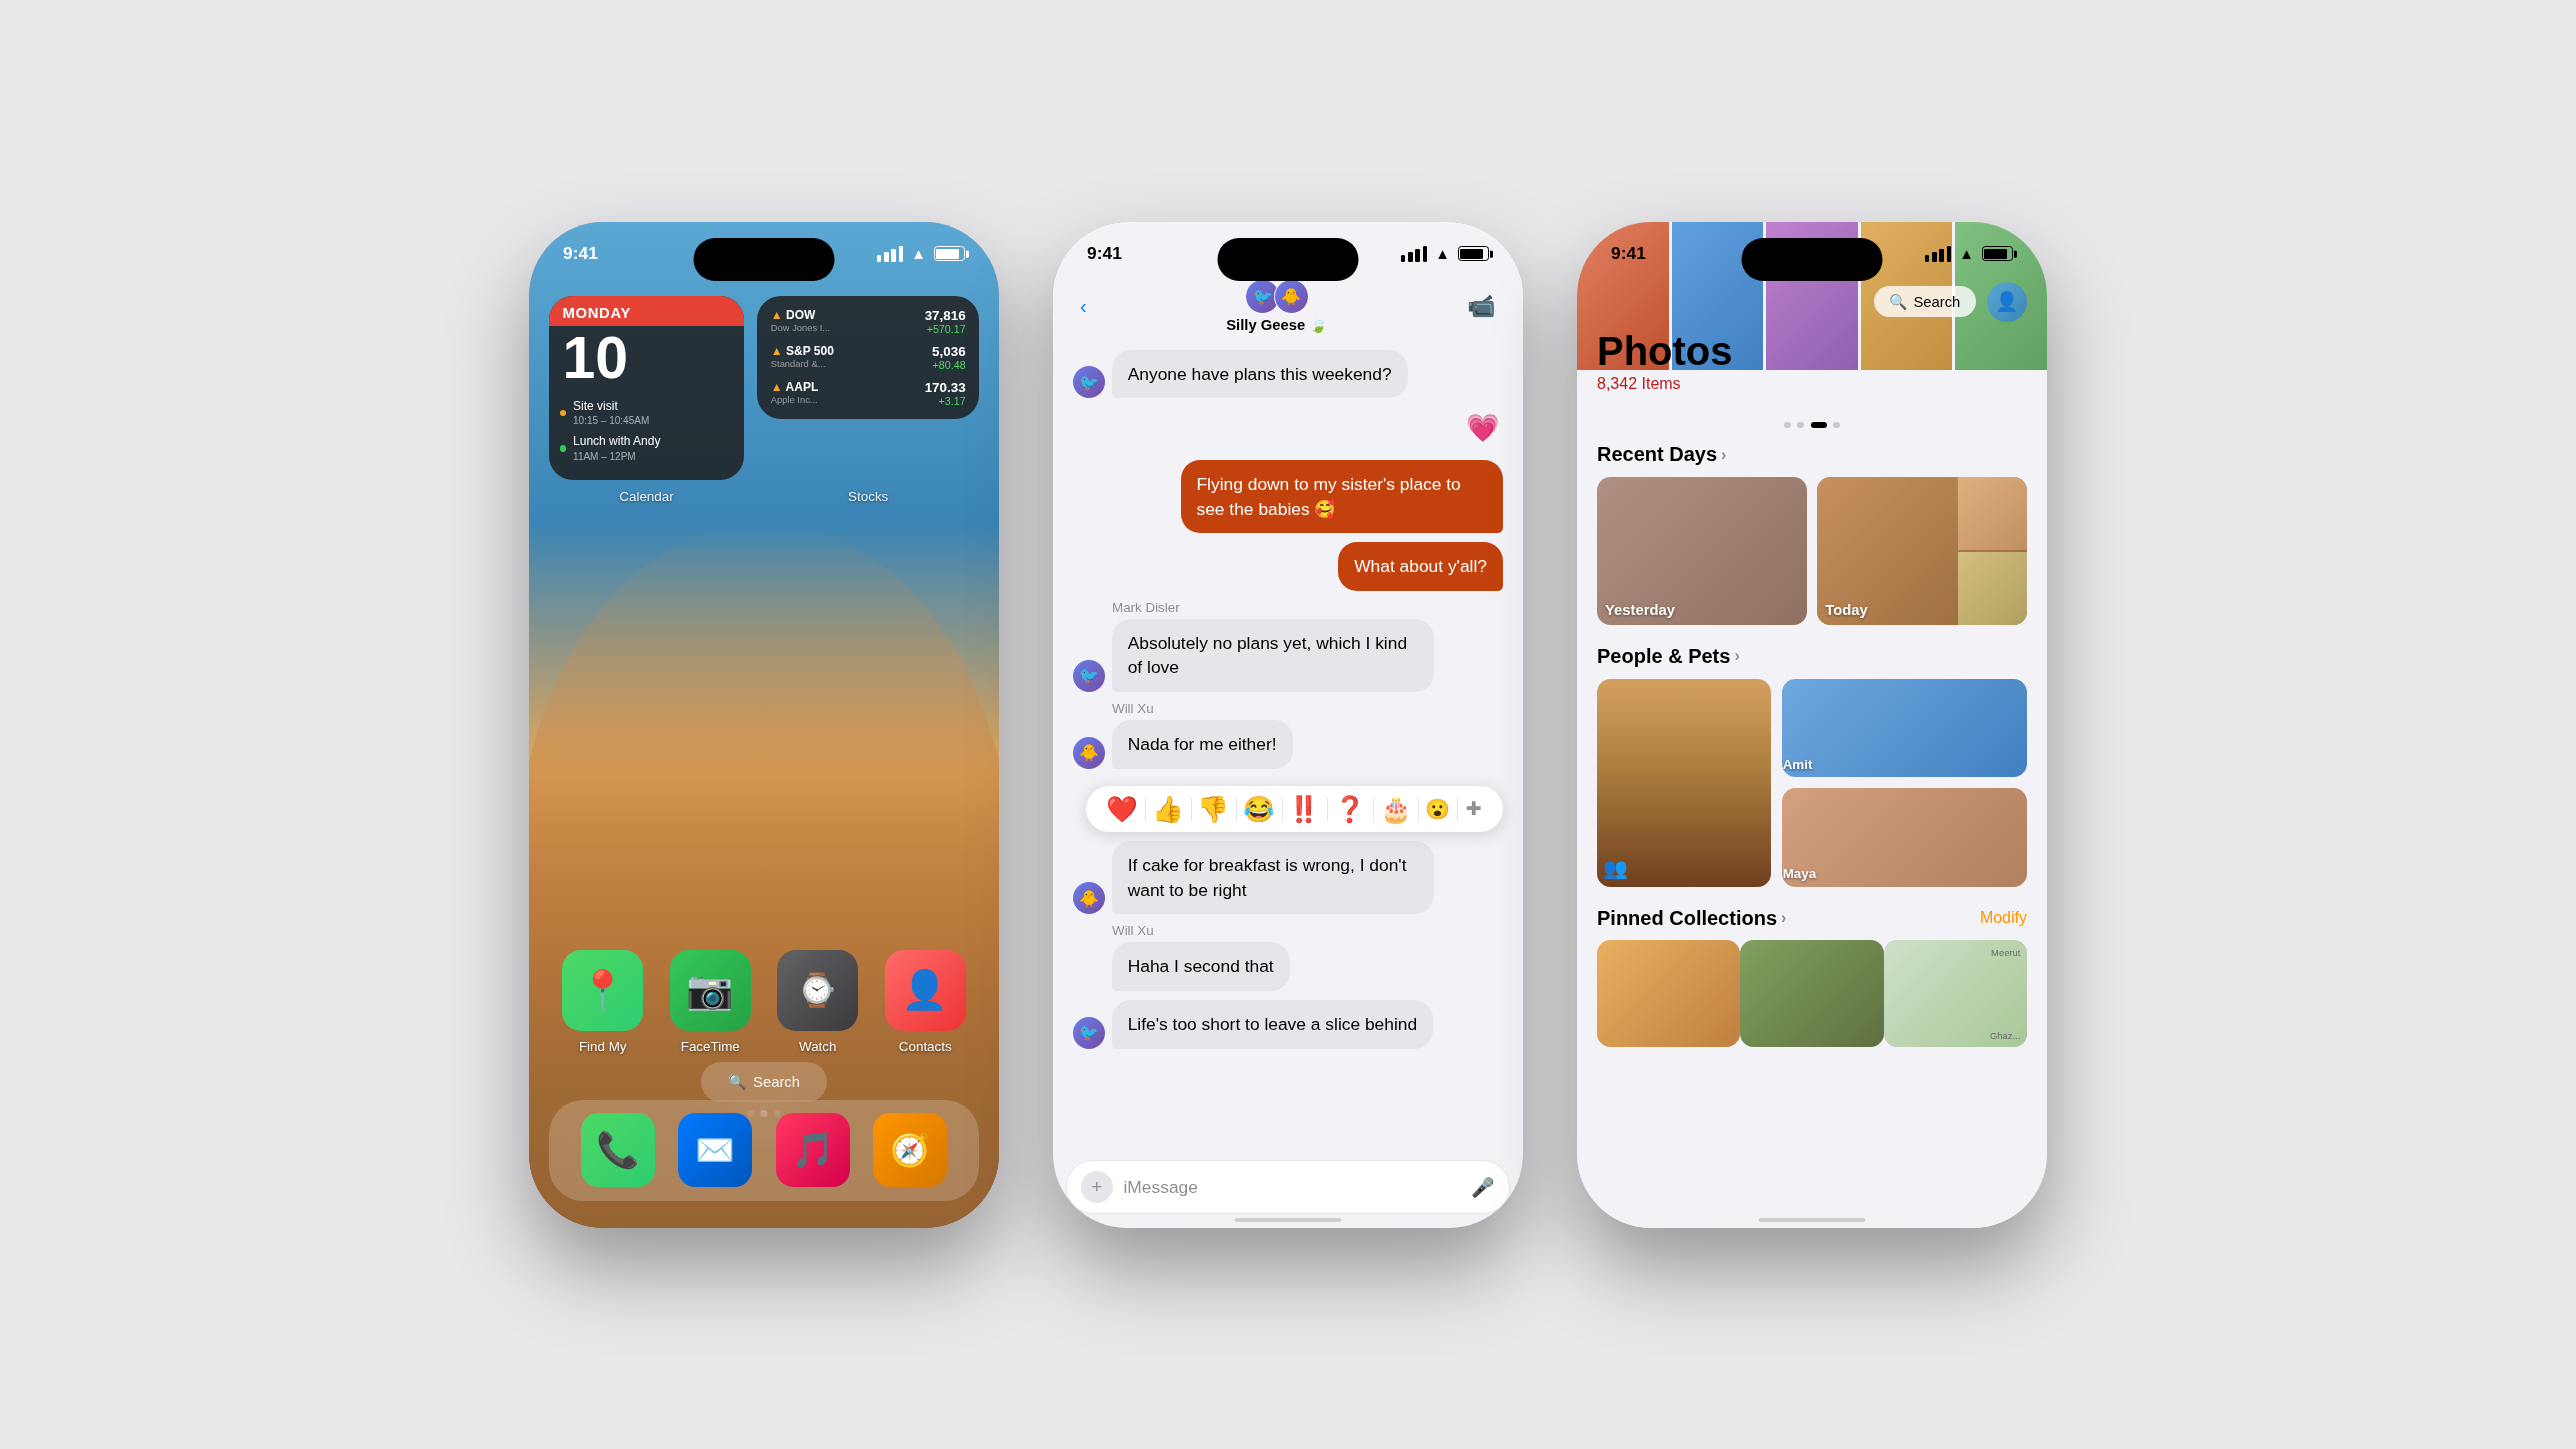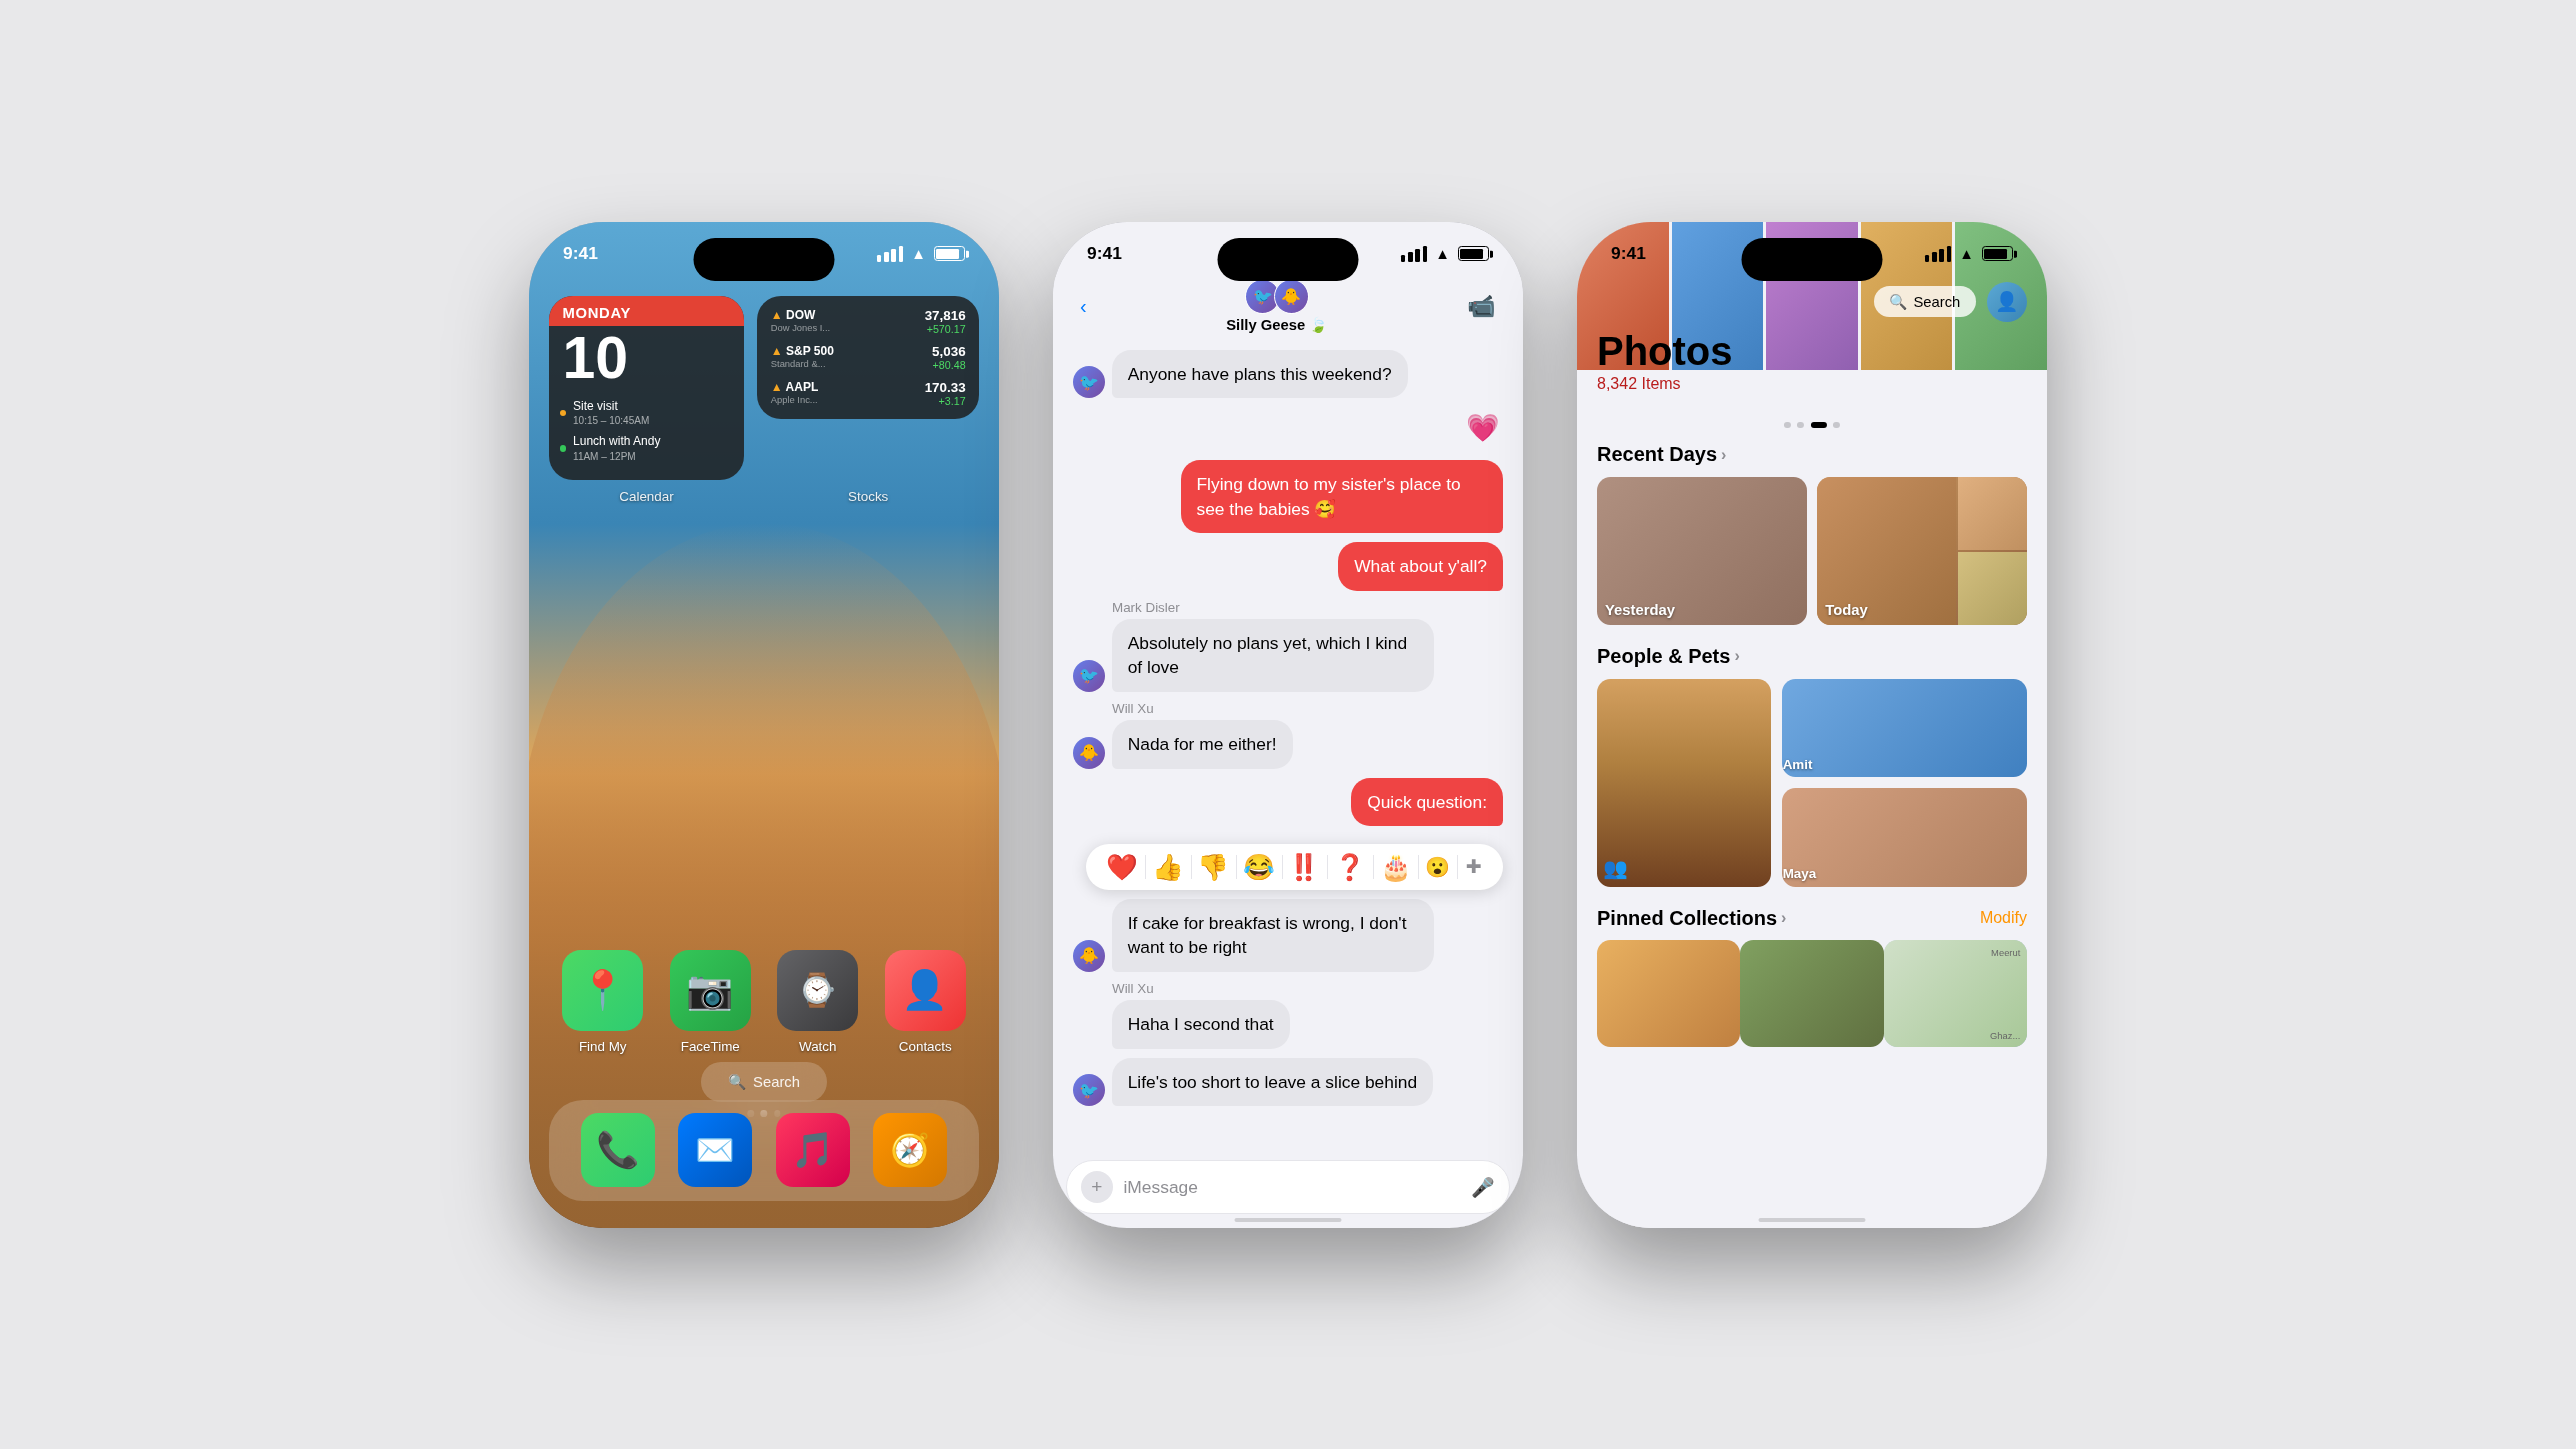--- a/index.html
+++ b/index.html
@@ -378,21 +378,21 @@
       flex-shrink: 0;
     }
     .msg-bubble {
       max-width: 75%;
       padding: 12px 16px;
       border-radius: 19px;
       font-size: 17.4px;
       line-height: 1.4;
     }
     .msg-bubble.mine {
-      background: #ef4444;
+      background: #c2410c;
       color: white;
       border-bottom-right-radius: 5.4px;
     }
     .msg-bubble.theirs {
       background: #e5e5ea;
       color: #000;
       border-bottom-left-radius: 5.4px;
     }
     .msg-bubble.heart {
       background: transparent;
@@ -875,23 +875,20 @@
         <div class="msg-bubble theirs">Absolutely no plans yet, which I kind of love</div>
       </div>
 
       <div class="msg-sender-name">Will Xu</div>
 
       <div class="msg-row theirs">
         <div class="msg-sender-avatar" style="font-size:16px">🐥</div>
         <div class="msg-bubble theirs">Nada for me either!</div>
       </div>
 
-      <div class="msg-row mine">
-        <div class="msg-bubble mine">Quick question:</div>
-      </div>
 
       <div style="position:relative;height:54px">
         <div style="position:absolute;right:0;bottom:0;background:white;border-radius:34px;padding:8px 13.4px;box-shadow:0 2.7px 16px rgba(0,0,0,0.15);display:flex;align-items:center;gap:0;z-index:10;left:13.4px">
           <span style="font-size:25.5px;padding:0 6.7px">❤️</span>
           <div style="width:0.7px;height:24px;background:#e5e5ea"></div>
           <span style="font-size:25.5px;padding:0 6.7px">👍</span>
           <div style="width:0.7px;height:24px;background:#e5e5ea"></div>
           <span style="font-size:25.5px;padding:0 6.7px">👎</span>
           <div style="width:0.7px;height:24px;background:#e5e5ea"></div>
           <span style="font-size:25.5px;padding:0 6.7px">😂</span>

